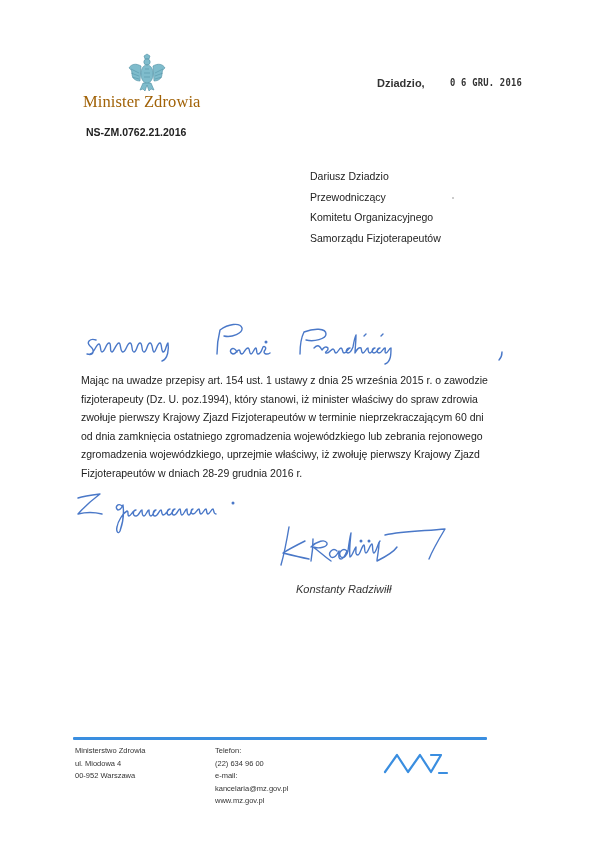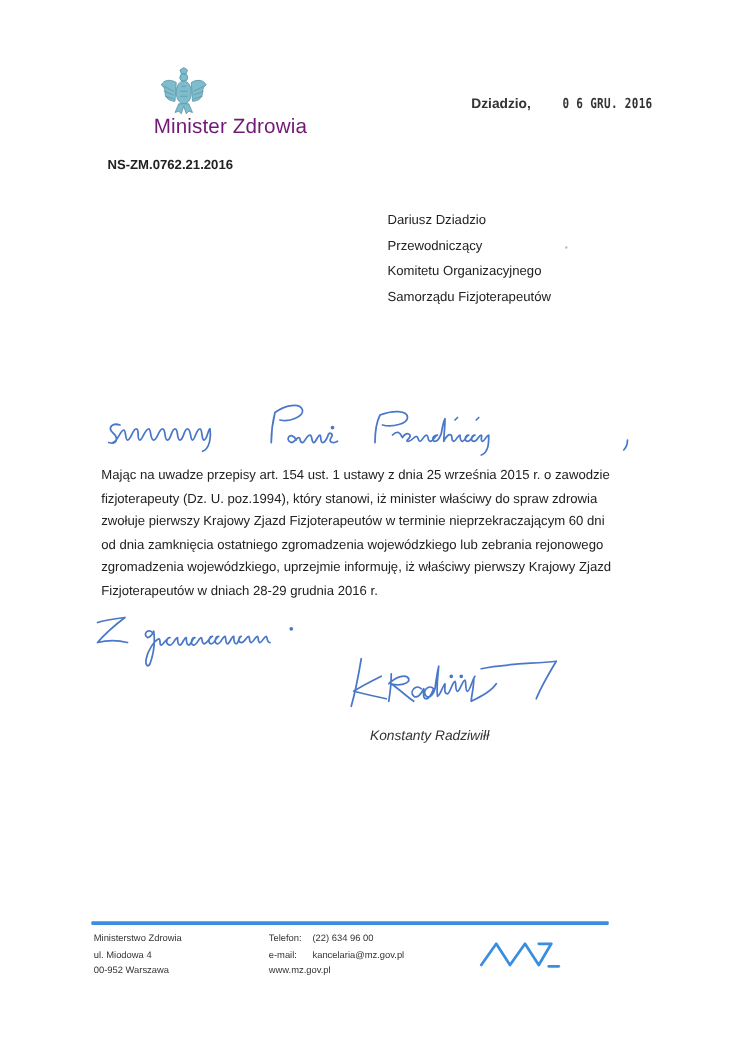--- a/index.html
+++ b/index.html
@@ -1,35 +1,35 @@
 <!DOCTYPE html>
 <html><head>
 <meta charset="utf-8">
 <style>
   html, body { margin:0; padding:0; background:#ffffff; }
   body { width:600px; height:848px; position:relative; overflow:hidden; font-family:"Liberation Sans", sans-serif; color:#1a1a1a; }
   .abs { position:absolute; }
   .eagle { left:128px; top:53px; width:38px; height:40px; }
-  .ministry-name { left:83px; top:92px; font-family:Liberation Sans, sans-serif; font-size:16.5px; color:#701a75; letter-spacing:0.1px; font-weight:300;margin-left:40px; }
+  .ministry-name { left:83px; top:92px; font-family:Liberation Serif, serif; font-size:16.5px; color:#a16207; letter-spacing:0.1px; font-weight:300; }
   .ref-no { left:86px; top:126px; font-size:10.5px; font-weight:bold; color:#222; }
   .place { left:377px; top:77px; font-size:11px; font-weight:bold; color:#333; }
   .date-stamp { left:450px; top:76px; font-family:"DejaVu Sans Mono", monospace; font-size:11px; font-weight:bold; color:#333; letter-spacing:0.3px; transform:scaleX(0.8); transform-origin:left; }
   .recipient { left:310px; top:166px; font-size:10.5px; color:#222; line-height:20.5px; }
   .recipient div { white-space:nowrap; }
   .salutation { left:82px; top:318px; width:440px; height:52px; }
   .body-text { left:81px; top:371px; width:420px; font-size:10.5px; line-height:18.5px; color:#222; }
   .body-text p { margin:0; white-space:nowrap; }
   .closing { left:70px; top:488px; width:220px; height:50px; }
   .signature { left:265px; top:515px; width:220px; height:60px; }
   .signer { left:296px; top:583px; font-size:11px; font-style:italic; color:#333; }
   .footer-line { left:73px; top:737px; width:414px; height:3px; background:#3a8ee0; border-radius:1px; }
   .footer-col { font-size:7.5px; line-height:12.5px; color:#333; }
   .footer-left { left:75px; top:745px; }
   .footer-mid { left:215px; top:745px; }
-  .footer-mid .row { display:flex; }
+  .footer-mid .row { display:flex;flex-direction:column; }
   .footer-mid .lbl { width:35px; }
   .logo { left:383px; top:747px; width:80px; height:30px; }
   .speck { left:452px; top:197px; width:2px; height:2px; background:#bbb; border-radius:50%; }
   svg { display:block; }
 </style>
 </head>
 <body>
 
 <div class="abs eagle">
   <svg viewBox="0 0 38 40" width="38" height="40">
@@ -75,21 +75,21 @@
     <path d="M282 18 l2 -2 M299 18 l2 -2"></path>
     <path d="M420 34 c0 3 -1 6 -3 8"></path>
   </svg>
 </div>
 
 <div class="abs body-text">
   <p>Mając na uwadze przepisy art. 154 ust. 1 ustawy z dnia 25 września 2015 r. o zawodzie</p>
   <p>fizjoterapeuty (Dz. U. poz.1994), który stanowi, iż minister właściwy do spraw zdrowia</p>
   <p>zwołuje pierwszy Krajowy Zjazd Fizjoterapeutów w terminie nieprzekraczającym 60 dni</p>
   <p>od dnia zamknięcia ostatniego zgromadzenia wojewódzkiego lub zebrania rejonowego</p>
-  <p>zgromadzenia wojewódzkiego, uprzejmie informuję, iż właściwy pierwszy Krajowy Zjazd</p>
+  <p>zgromadzenia wojewódzkiego, uprzejmie właściwy, iż zwołuję pierwszy Krajowy Zjazd</p>
   <p>Fizjoterapeutów w dniach 28-29 grudnia 2016 r.</p>
 </div>
 
 <div class="abs closing">
   <svg viewBox="0 0 220 50" width="220" height="50" fill="none" stroke="#4a78c8" stroke-width="1.4" stroke-linecap="round" stroke-linejoin="round">
     <path d="M8 10 c6 -2 14 -3 22 -4 c-8 6 -15 12 -22 20 c8 -2 16 -2 24 0"></path>
     <path d="M52 18 c-4 -4 -8 2 -4 4 c3 0 4 -3 5 -5 c1 8 0 18 -3 26 c-2 4 -4 0 -3 -4 c1 -6 6 -14 10 -16 c2 0 0 5 2 5 c2 0 4 -6 7 -6 c-3 0 -4 6 0 6 c3 0 4 -6 6 -6 c0 2 0 6 2 6 c2 0 3 -6 5 -6 c0 2 0 6 2 6 c2 0 3 -6 5 -6 c-3 0 -4 6 -1 6 c3 0 4 -6 6 -6 c1 0 0 4 2 5 c3 0 5 -6 7 -6 c-3 0 -4 6 -1 6 c3 0 4 -6 6 -6 c-3 0 -4 6 -1 6 c3 0 4 -6 6 -6 c1 0 0 6 2 6 c2 0 3 -6 5 -6 c0 2 0 6 2 6 c2 0 2 -6 4 -6 c-2 0 -3 5 0 5 c3 0 4 -5 6 -5 c1 0 0 5 2 5 c2 0 3 -5 5 -5 c1 0 0 5 2 5 c2 0 3 -5 5 -5 c1 0 0 5 3 5"></path>
     <circle cx="163" cy="15" r="0.8" fill="#4a78c8"></circle>
   </svg>
 </div>

